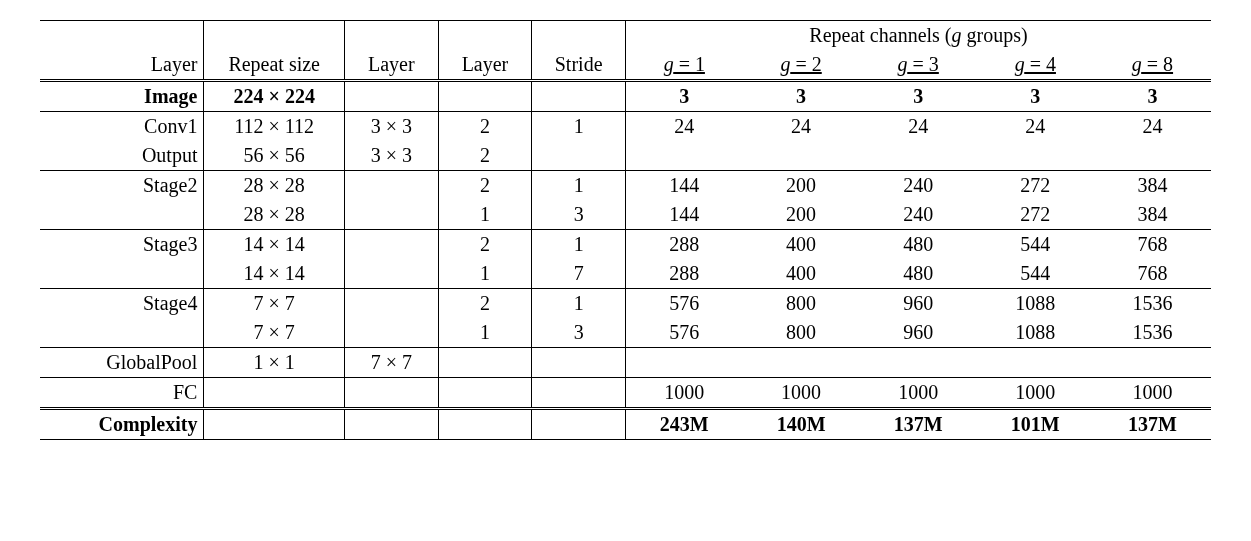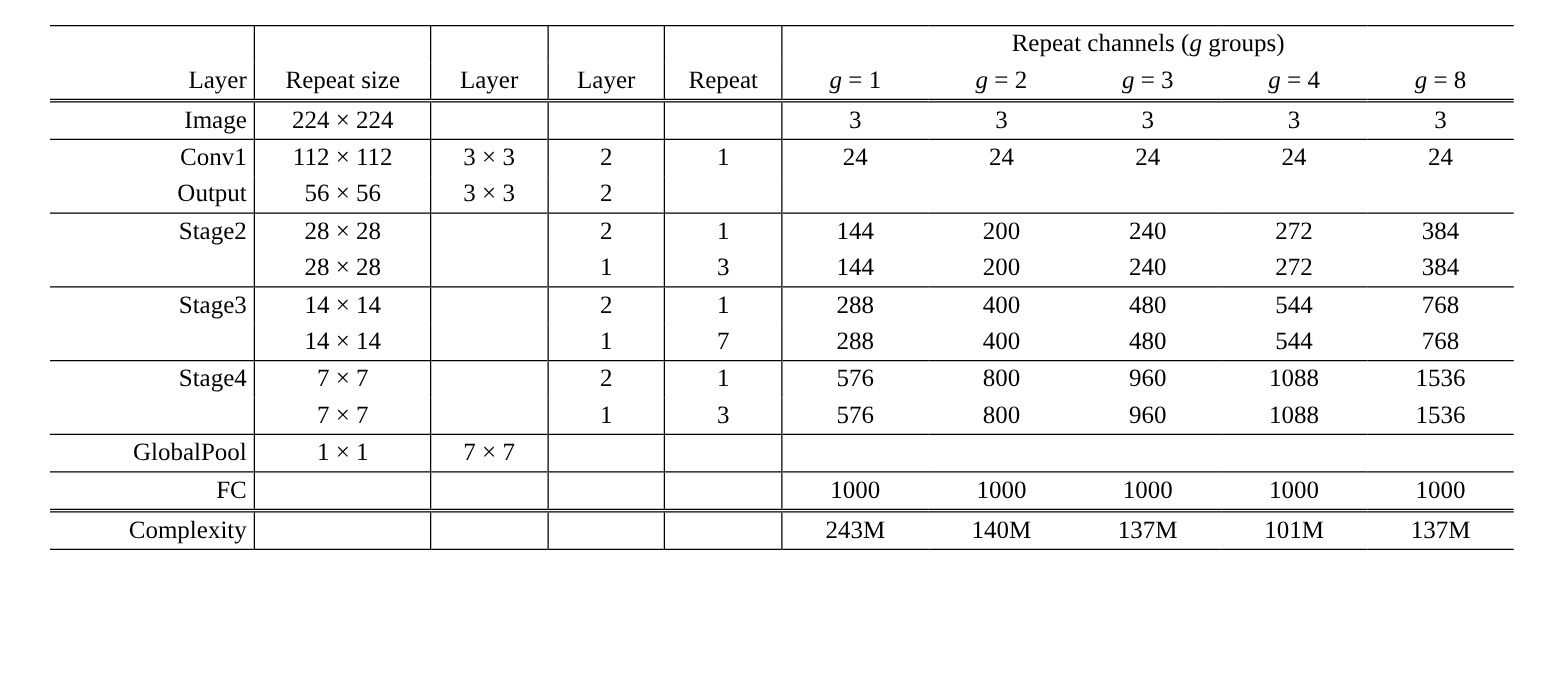--- a/index.html
+++ b/index.html
@@ -27,24 +27,24 @@
   col.c-ksize  { width: 8%; }
   col.c-stride { width: 8%; }
   col.c-repeat { width: 8%; }
   col.c-g      { width: 10%; }
 
   
   .sep-right { border-right: 1px solid #000; }
 
   
   tr.top-rule > * { border-top: 1px solid #000; }
-  tr.dbl-rule > * { border-top: 3px double #000; }
+  tr.dbl-rule > * { border-top: 3px double #000; font-weight: bold; }
 
   .header-top td { vertical-align: bottom; }
-  .header-sub td { vertical-align: top; }
+  .header-sub td { vertical-align: top; text-decoration: underline; }
 
   .ital { font-style: italic; }
 </style>
 </head>
 <body>
 
 <table>
   <colgroup>
     <col class="c-layer">
       <col class="c-output">
@@ -57,21 +57,21 @@
       <col class="c-g">
       <col class="c-g">
   </colgroup>
 
   <tbody>
       <tr class="top-rule header-top">
     <td rowspan="2" class="layer-col sep-right">Layer</td>
     <td rowspan="2" class="sep-right">Repeat size</td>
     <td rowspan="2" class="sep-right">Layer</td>
     <td rowspan="2" class="sep-right">Layer</td>
-    <td rowspan="2" class="sep-right">Repeat</td>
+    <td rowspan="2" class="sep-right">Stride</td>
     <td colspan="5">
       <span>Repeat channels (</span><span class="ital">g</span><span> groups)</span>
     </td>
   </tr>
   <tr class="header-sub">
     <td><span class="ital">g</span><span> = 1</span></td>
     <td><span class="ital">g</span><span> = 2</span></td>
     <td><span class="ital">g</span><span> = 3</span></td>
     <td><span class="ital">g</span><span> = 4</span></td>
     <td><span class="ital">g</span><span> = 8</span></td>

